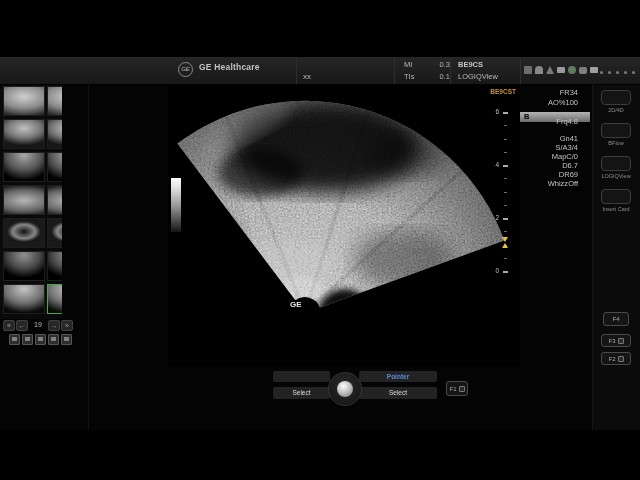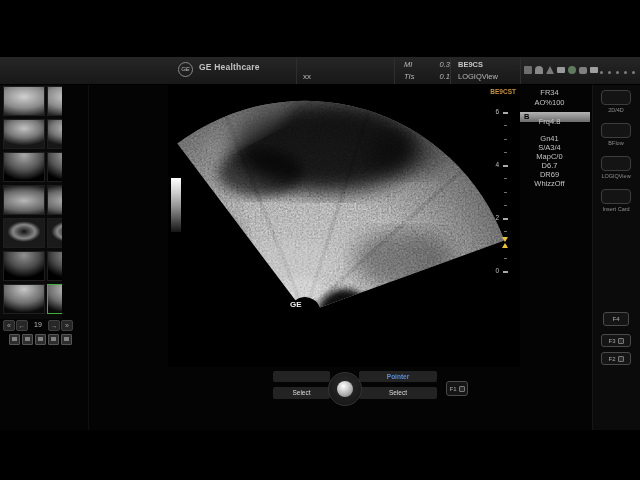--- a/index.html
+++ b/index.html
@@ -9,21 +9,21 @@
   .abs{position:absolute;}
 
   
   .header{position:absolute;left:0;top:57px;width:640px;height:28px;
           background:linear-gradient(#262626,#181818);border-bottom:1px solid #000;}
   .hdr-sep{position:absolute;top:58px;width:1px;height:26px;background:#2e2e2e;}
   .ge-logo{position:absolute;left:178px;top:62px;width:15px;height:15px;border:1px solid #8a8a8a;
            border-radius:50%;color:#b5b5b5;font-size:6px;font-style:italic;text-align:center;line-height:13px;}
   .brand{position:absolute;left:199px;top:62px;font-size:8.5px;color:#c2c2c2;font-weight:bold;letter-spacing:.2px;}
   .pid{position:absolute;left:303px;top:72px;font-size:8px;color:#b8b8b8;}
-  .acu{position:absolute;font-size:7.5px;color:#b8b8b8;width:46px;display:flex;justify-content:space-between;font-style:italic;}
+  .acu{position:absolute;font-size:7.5px;color:#b8b8b8;width:46px;display:flex;justify-content:space-between;}
   .probe{position:absolute;left:458px;top:60px;font-size:7.5px;color:#c6c6c6;font-weight:bold;}
   .preset{position:absolute;left:458px;top:72px;font-size:7.5px;color:#b8b8b8;}
   .sirow{position:absolute;left:524px;top:66px;display:flex;gap:3px;align-items:center;}
   .sicon{width:8px;height:8px;background:#6d6d6d;border-radius:1px;}
   .sirow .sicon:nth-child(2){border-radius:50% 50% 0 0;background:#888;}
   .sirow .sicon:nth-child(3){clip-path:polygon(0 100%,50% 0,100% 100%);background:#7a7a7a;}
   .sirow .sicon:nth-child(4){background:#9a9a9a;height:6px;}
   .sirow .sicon:nth-child(5){border-radius:50%;background:#5f7a5f;}
   .sirow .sicon:nth-child(6){background:#7f7f7f;height:7px;border-radius:2px;}
   .sirow .sicon:nth-child(7){background:#9f9f9f;height:6px;border-radius:1px;}
@@ -61,21 +61,21 @@
   .rtick{position:absolute;left:503px;width:5px;height:2px;background:#aaa;}
   .rtick.minor{left:504px;width:3px;height:1px;background:#6f6f6f;}
   .focus-a{position:absolute;left:502px;top:237px;width:0;height:0;
            border-left:3px solid transparent;border-right:3px solid transparent;
            border-top:5px solid var(--focus_yellow);}
   .focus-b{position:absolute;left:502px;top:243px;width:0;height:0;
            border-left:3px solid transparent;border-right:3px solid transparent;
            border-bottom:5px solid var(--focus_yellow);}
 
   
-  .prow{position:absolute;left:521px;width:57px;display:flex;justify-content:center;
+  .prow{position:absolute;left:521px;width:57px;display:flex;justify-content:flex-end;
         font-size:7.5px;color:#c4c4c4;line-height:9px;}
   .mode-row{position:absolute;left:520px;top:112px;width:70px;height:10px;
             background:linear-gradient(#b4b4b4,#6b6b6b);color:#000;font-size:7.5px;
             font-weight:bold;line-height:10px;padding-left:4px;}
 
   
   .skcol{position:absolute;left:592px;top:85px;width:48px;height:345px;background:#0b0b0b;border-left:1px solid #161616;}
   .skey{position:absolute;left:597px;width:38px;text-align:center;}
   .skey-btn{margin:0 auto;width:30px;height:15px;border:1px solid #3d3d3d;border-radius:4px;background:#141414;}
   .skey-label{margin-top:2px;font-size:5.5px;color:#8e8e8e;line-height:6px;}

